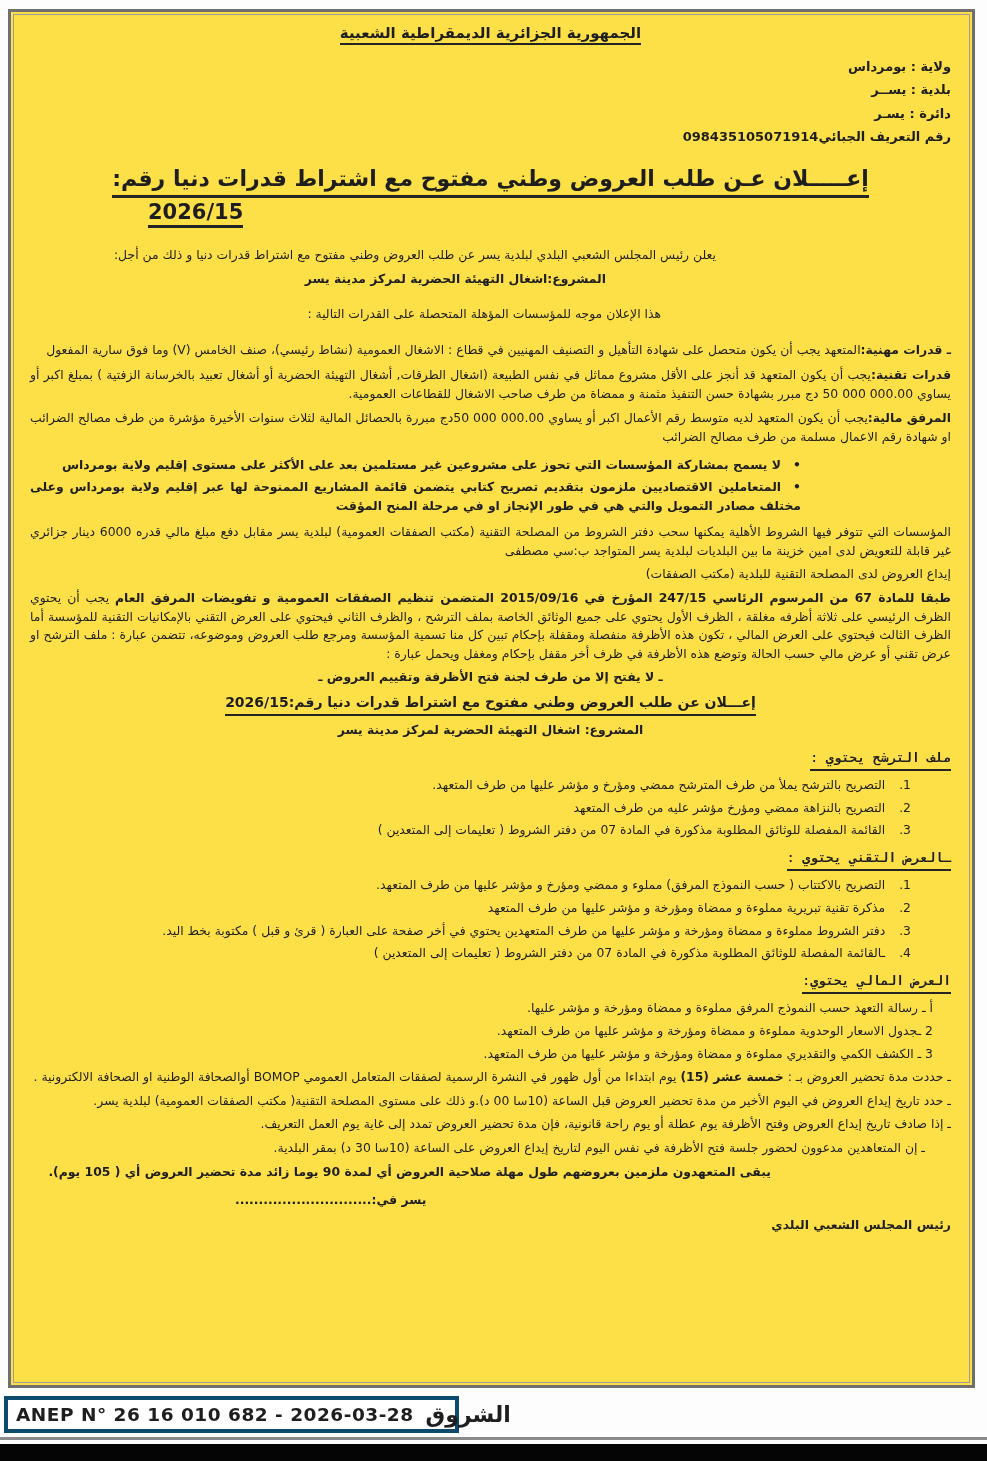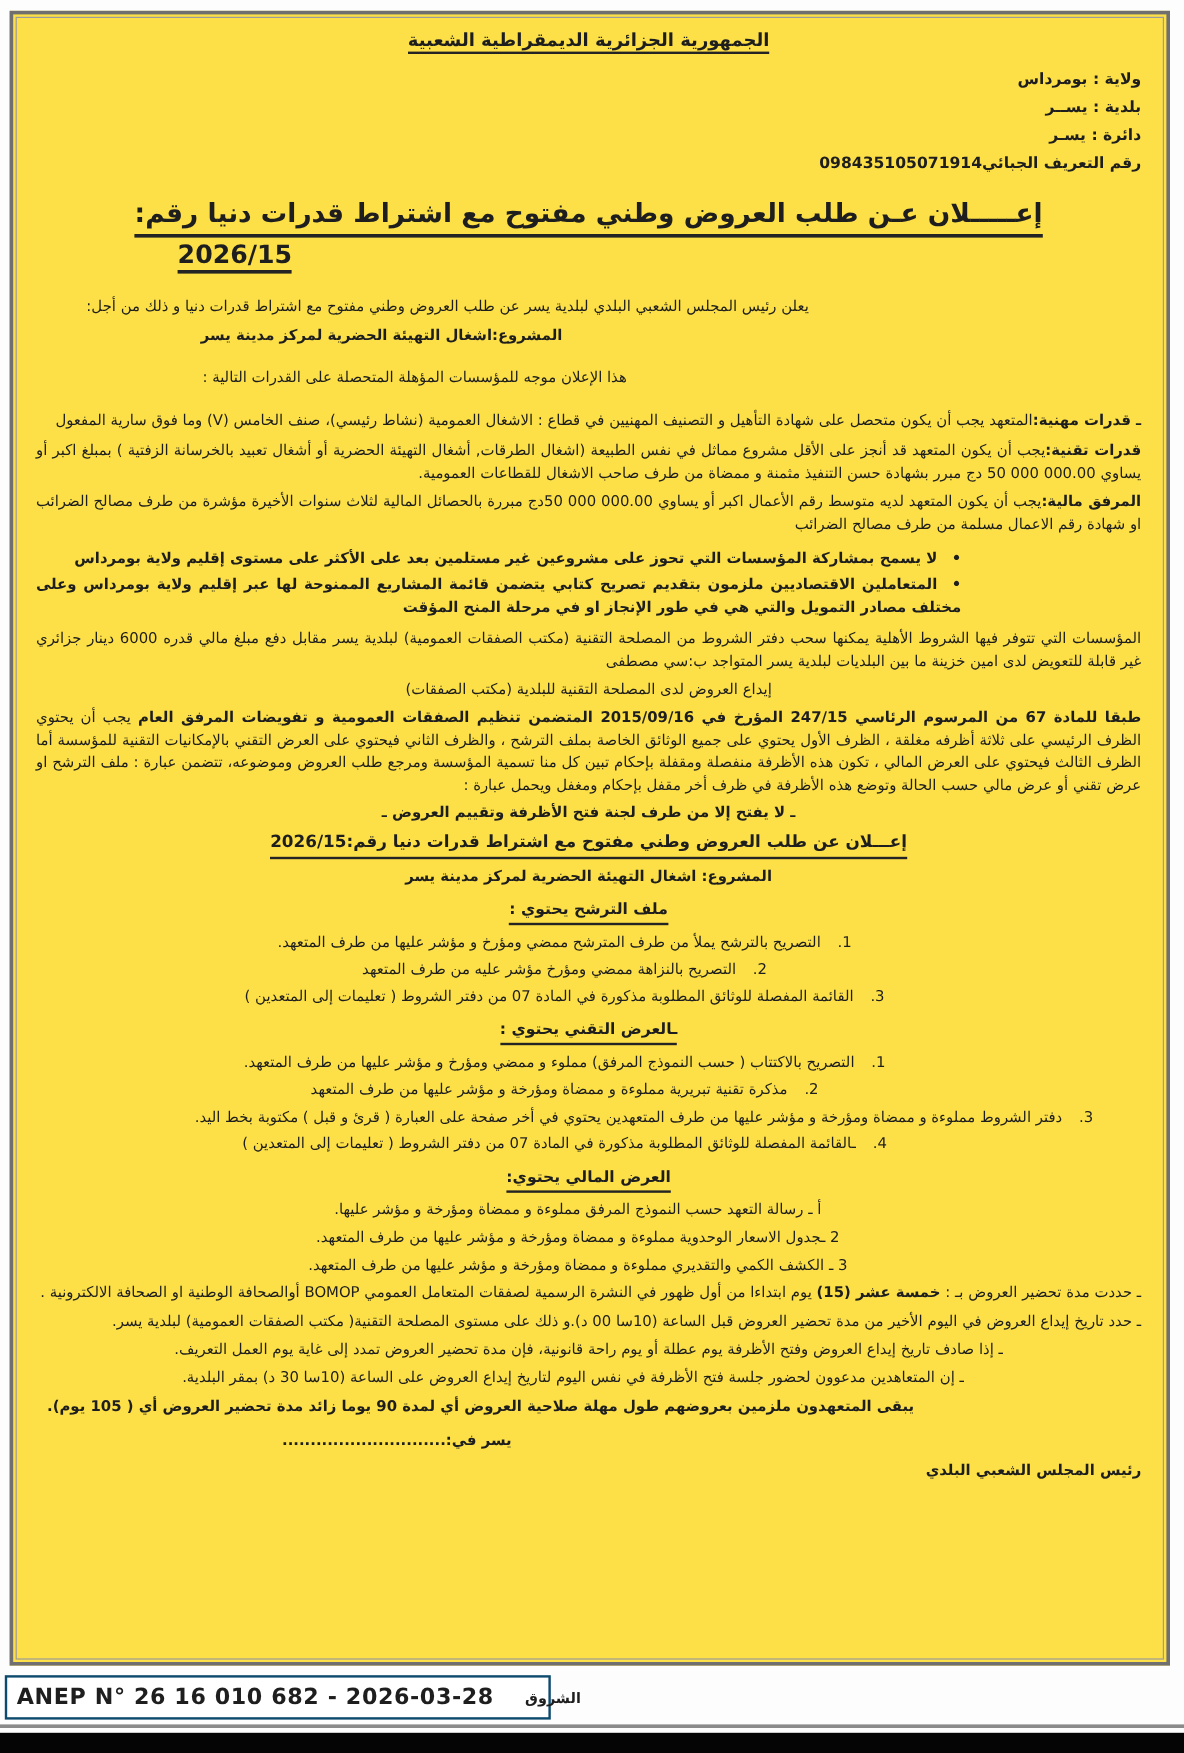--- a/index.html
+++ b/index.html
@@ -8,55 +8,55 @@
     font-family:"DejaVu Sans",sans-serif;color:#1e1e1e;overflow:hidden;
   }
   .frame{
     position:absolute;top:9px;left:8px;width:967px;height:1379px;
     border:3px solid #6f6f6f;box-sizing:border-box;padding:2px;background:#fde047;
   }
   .frame-inner{
     border:1px solid #9c9c9c;width:100%;height:100%;box-sizing:border-box;
     padding:8px 18px 0 16px;direction:rtl;overflow:hidden;
   }
-  p{margin:5px 0;font-size:12.4px;line-height:1.5;text-align:center;}
+  p{margin:5px 0;font-size:12.4px;line-height:1.5;}
   .c{text-align:center;}
   .j{text-align:justify;}
   .b{font-weight:700;}
   .ul{border-bottom:2px solid #242424;padding-bottom:1px;display:inline-block;}
   .rep{font-size:15px;}
   .admin{font-size:13px;font-weight:700;line-height:1.8;margin-top:10px;text-align:right;}
   .main-title{margin-top:14px;margin-bottom:16px;font-weight:700;}
   .mt-l1{text-align:center;font-size:22px;line-height:1.45;}
   .mt-l2{text-align:left;padding-left:118px;font-size:21px;margin-top:2px;}
   .mt-l1 .ul,.mt-l2 .ul{border-bottom-width:3px;}
   .intro{padding-right:235px;margin-top:18px;margin-bottom:2px;}
   .project{padding-right:345px;margin-bottom:16px;}
   .addressed{padding-right:290px;margin:16px 0 18px 0;}
   .cap{margin:6px 0;}
   .bullets{margin:10px 0 8px 0;}
   .bullet{padding-right:150px;font-weight:700;margin:3px 0;}
   .dot{margin-left:12px;}
   .full{margin:5px 0;}
   .t2{font-size:14px;}
-  .sec-head{font-size:13px;margin:9px 0 5px 0;}
+  .sec-head{font-size:13px;margin:9px 0 5px 0;font-family:Liberation Mono, monospace;}
   .li{padding-right:40px;margin:4px 0;}
   .num{margin-left:14px;}
   .fin-item{padding-right:18px;margin:4px 0;}
   .indent-sm{padding-right:26px;}
   .validity{padding-right:180px;font-weight:700;}
   .sig-place{text-align:left;padding-left:205px;font-weight:700;margin-top:10px;}
   .sig-title{text-align:right;padding-left:85px;font-weight:700;margin-top:6px;}
   .anep{
     position:absolute;top:1396px;left:4px;width:455px;height:37px;
-    border:2px solid #0c4a6e;background:#fff;box-sizing:border-box;
-    display:flex;align-items:center;direction:ltr;padding:0 8px;gap:24px;
+    border:4px solid #0c4a6e;background:#fff;box-sizing:border-box;
+    display:flex;align-items:center;direction:ltr;padding:0 8px;gap:10px;
   }
   .anep-no{font-weight:700;font-size:18.5px;letter-spacing:.5px;white-space:nowrap;}
-  .logo{font-weight:700;font-size:12px;margin-left:2px;}
+  .logo{font-weight:700;font-size:22px;margin-left:2px;}
   .bottom-rule{position:absolute;top:1437px;left:0;width:987px;height:3px;background:#8a8a8a;}
   .bottom-bar{position:absolute;top:1444px;left:0;width:987px;height:17px;background:#050505;}
 </style>
 </head>
 <body>
 
 <div class="frame">
   <div class="frame-inner">
 
     <div class="c">

